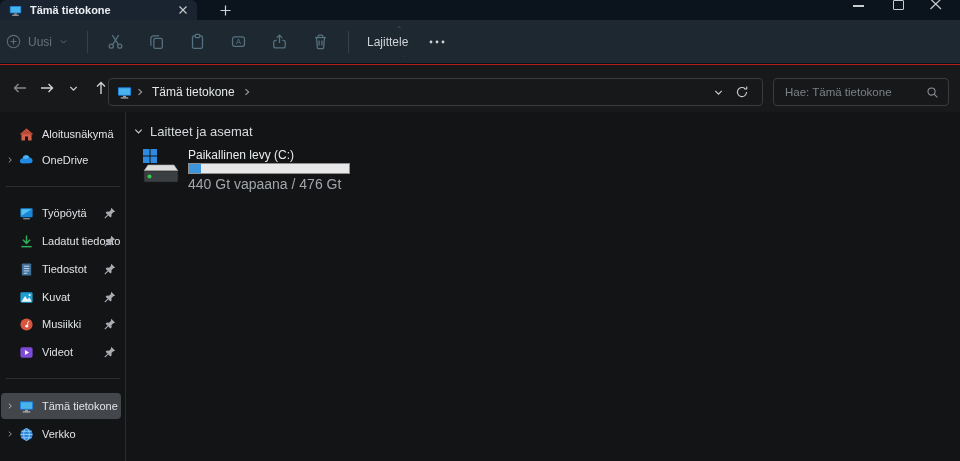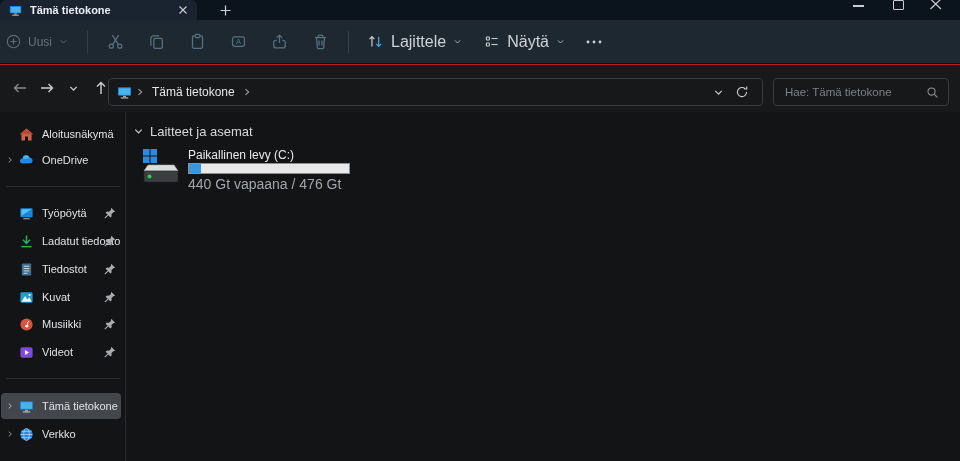--- a/index.html
+++ b/index.html
@@ -21,22 +21,22 @@
     border-radius:1px;background:transparent;}
   .win-close{position:absolute;left:930px;top:0;width:12px;height:10px;}
 
   
   .toolbar{position:absolute;left:0;top:20px;right:0;height:44px;background:#1e2831;
     border-bottom:1px solid #0c1219;display:flex;align-items:center;padding-left:0;box-sizing:border-box;}
   .tb-new{display:flex;align-items:center;gap:7px;padding:0 12px 0 6px;height:32px;
     color:#66737d;font-size:12px;cursor:pointer;}
   .tb-sep{width:1px;height:22px;background:#36404a;margin:0 7px;}
   .tb-icon-btn{width:41px;height:32px;display:flex;align-items:center;justify-content:center;cursor:pointer;}
-  .tb-text-btn{display:flex;align-items:center;gap:7px;height:32px;padding:0 11px;
-    color:#ced3d7;font-size:16px;cursor:pointer;}
+  .tb-text-btn{display:flex;align-items:flex-end;gap:7px;height:32px;padding:0 11px;
+    color:#ced3d7;font-size:12px;cursor:pointer;flex-direction:column;}
   .tb-more{width:36px;height:32px;display:flex;align-items:center;justify-content:center;cursor:pointer;}
 
   
   .addr-row{position:absolute;left:0;top:65px;right:0;height:47px;background:#18191b;}
   .nav-btns{position:absolute;left:6px;top:9px;display:flex;align-items:center;}
   .nav-btn{width:27px;height:28px;display:flex;align-items:center;justify-content:center;cursor:pointer;}
   .addr-box{position:absolute;left:108px;top:13px;width:655px;height:28px;box-sizing:border-box;
     border:1px solid #3a3b3d;border-radius:4px;display:flex;align-items:center;padding:0 8px;background:#17181a;}
   .addr-crumb{font-size:12px;color:#e4e7e9;margin:0 4px;white-space:nowrap;cursor:pointer;}
   .addr-spacer{flex:1;}
@@ -162,32 +162,20 @@
       <svg width="17" height="15" viewBox="0 0 18 16" fill="none">
         <path d="M5.2 13.2 V3 M2.6 5.4 L5.2 2.8 L7.8 5.4" stroke="#c6cacd" stroke-width="1.3"></path>
         <path d="M12.4 2.8 V13 M9.8 10.6 L12.4 13.2 L15 10.6" stroke="#4aa3e0" stroke-width="1.3"></path>
         </svg>
       <span>Lajittele</span>
       <svg width="9" height="9" viewBox="0 0 12 12">
         <path d="M2.5 4.5 L6 8 L9.5 4.5" fill="none" stroke="#aeb3b7" stroke-width="1.3"></path>
         </svg>
     </div>
 
-    <div class="tb-text-btn">
-      <svg width="16" height="15" viewBox="0 0 16 16" fill="none" stroke="#c6cacd" stroke-width="1.2">
-        <rect x="2" y="3.2" width="3.2" height="3.2" rx="0.6"></rect>
-          <path d="M7.4 4.8 H14"></path>
-        <rect x="2" y="9.6" width="3.2" height="3.2" rx="0.6"></rect>
-          <path d="M7.4 11.2 H14"></path>
-        </svg>
-      <span>Näytä</span>
-      <svg width="9" height="9" viewBox="0 0 12 12">
-        <path d="M2.5 4.5 L6 8 L9.5 4.5" fill="none" stroke="#aeb3b7" stroke-width="1.3"></path>
-        </svg>
-    </div>
 
     <div class="tb-more">
       <svg width="16" height="4" viewBox="0 0 16 4">
         <circle cx="2" cy="2" r="1.4" fill="#ced3d7"></circle>
           <circle cx="8" cy="2" r="1.4" fill="#ced3d7"></circle>
           <circle cx="14" cy="2" r="1.4" fill="#ced3d7"></circle>
         </svg>
     </div>
   </div>
 

